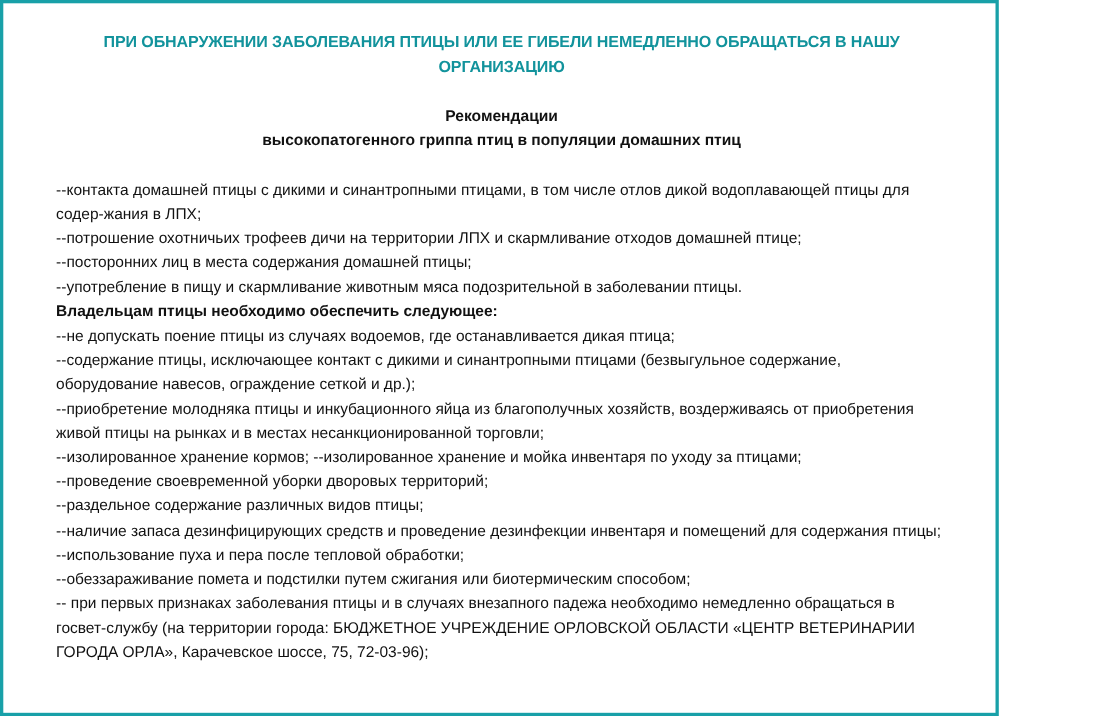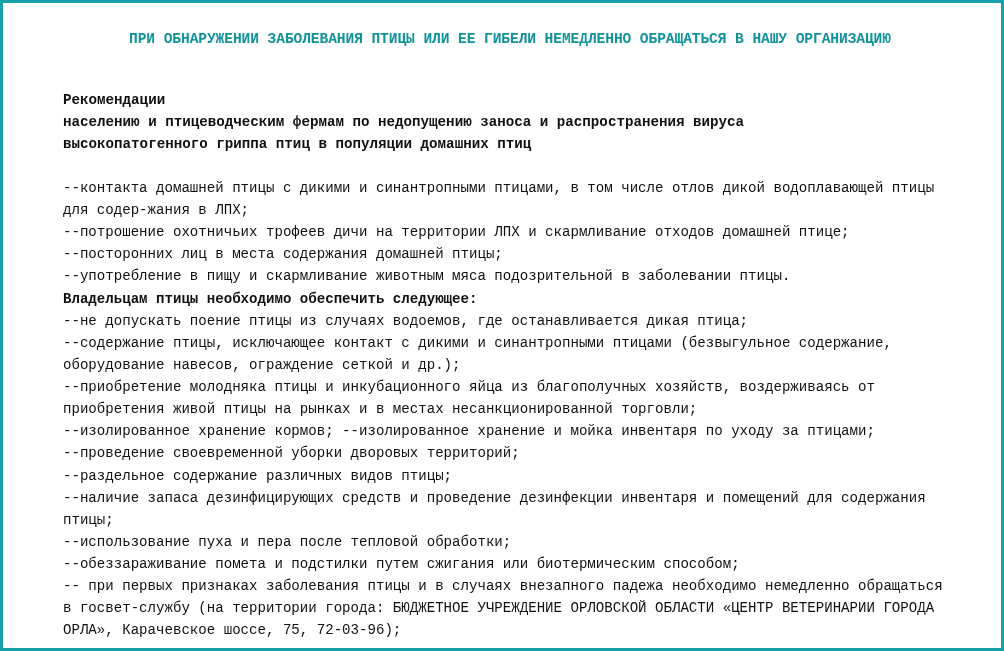--- a/index.html
+++ b/index.html
@@ -9,45 +9,44 @@
   }
   body {
     width: 1004px;
     height: 651px;
     font-family: "Liberation Sans", sans-serif;
     color: #1a1a1a;
     overflow: hidden;
   }
   .page {
     position: relative;
-    width: 1004px;
+    width: 908px;
     height: 651px;
     box-sizing: border-box;
     background: #ffffff;
     border: 3px solid #18a0a8;
-    padding: 26px 44px 10px 60px;
-    font-family: Liberation Mono, monospace;
+    padding: 26px 44px 10px 48px;
   }
   .header-block {
     text-align: center;
     color: #12939c;
     font-weight: bold;
     line-height: 1.5;
   }
   .header-line1 {
     font-size: 14.6px;
     letter-spacing: -0.1px;
   }
   .header-line2 {
     font-size: 14.6px;
     margin-top: 3px;
   }
   .title-block {
-    text-align: left;
-    margin-top: 38px;
+    text-align: center;
+    margin-top: 22px;
     font-weight: bold;
     font-size: 14.2px;
     line-height: 1.55;
     color: #111111;
   }
   .body-block {
     margin-top: 22px;
     font-size: 14.1px;
     line-height: 1.57;
     color: #111111;
@@ -64,21 +63,20 @@
 <body>
 
 <div class="page">
 
   <div class="header-block">
     <div class="header-line1">ПРИ ОБНАРУЖЕНИИ ЗАБОЛЕВАНИЯ ПТИЦЫ ИЛИ ЕЕ ГИБЕЛИ НЕМЕДЛЕННО ОБРАЩАТЬСЯ В НАШУ ОРГАНИЗАЦИЮ</div>
   </div>
 
   <div class="title-block">
     <div>Рекомендации</div>
-    <div>населению и птицеводческим фермам по недопущению заноса и распространения вируса</div>
     <div>высокопатогенного гриппа птиц в популяции домашних птиц</div>
   </div>
 
   <div class="body-block">
 
     <div class="section">
       <p class="para">--контакта домашней птицы с дикими и синантропными птицами, в том числе отлов дикой водоплавающей птицы для содер-жания в ЛПХ;</p>
       <p class="para">--потрошение охотничьих трофеев дичи на территории ЛПХ и скармливание отходов домашней птице;</p>
       <p class="para">--посторонних лиц в места содержания домашней птицы;</p>
       <p class="para">--употребление в пищу и скармливание животным мяса подозрительной в заболевании птицы.</p>

